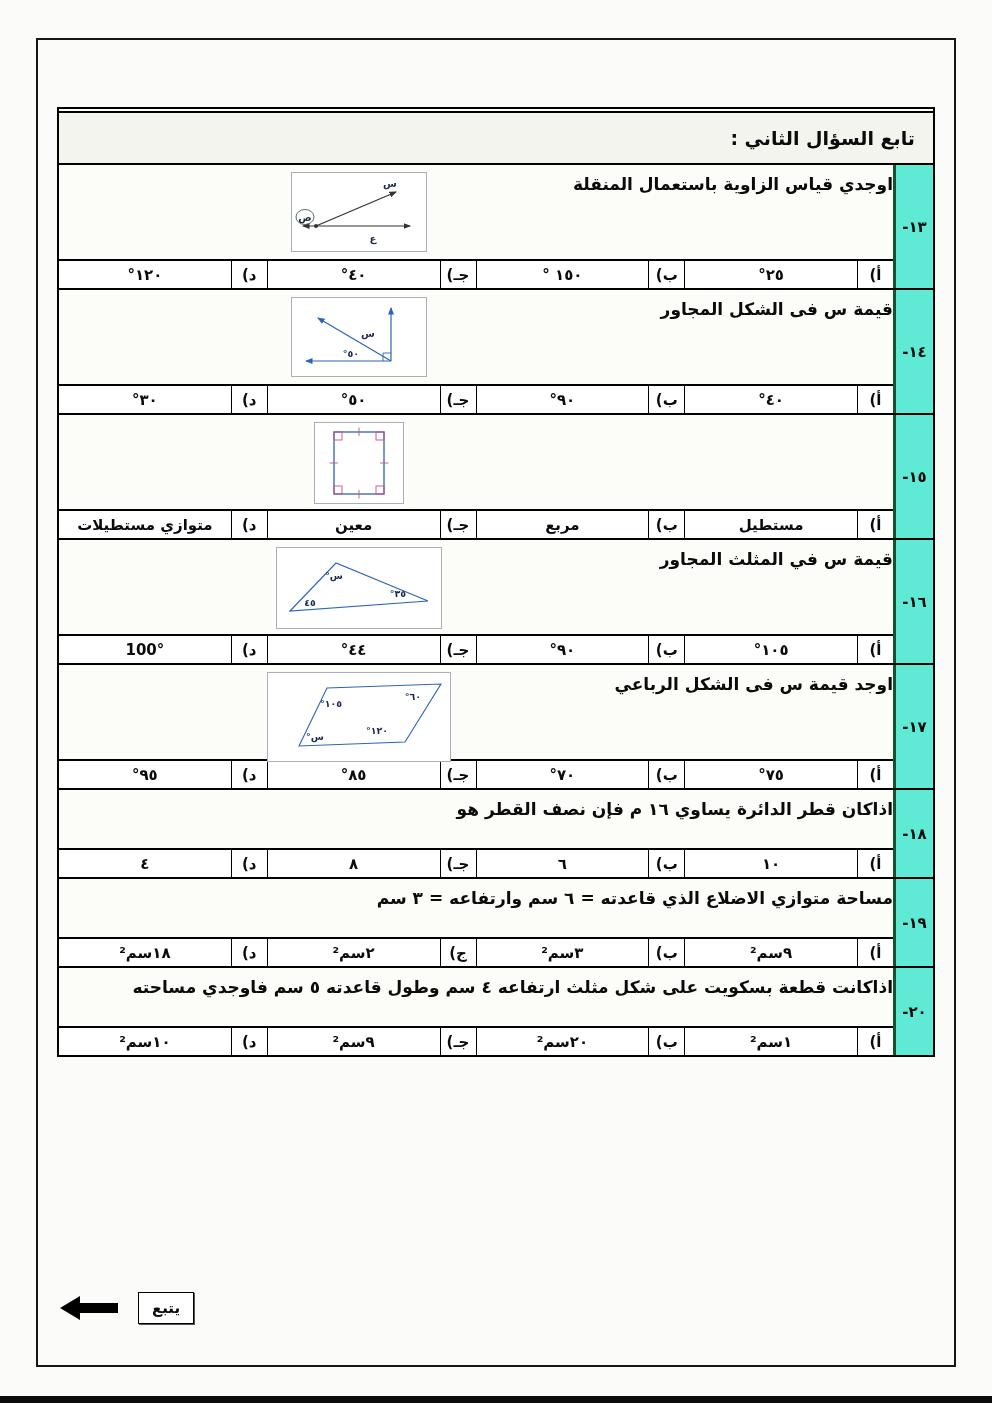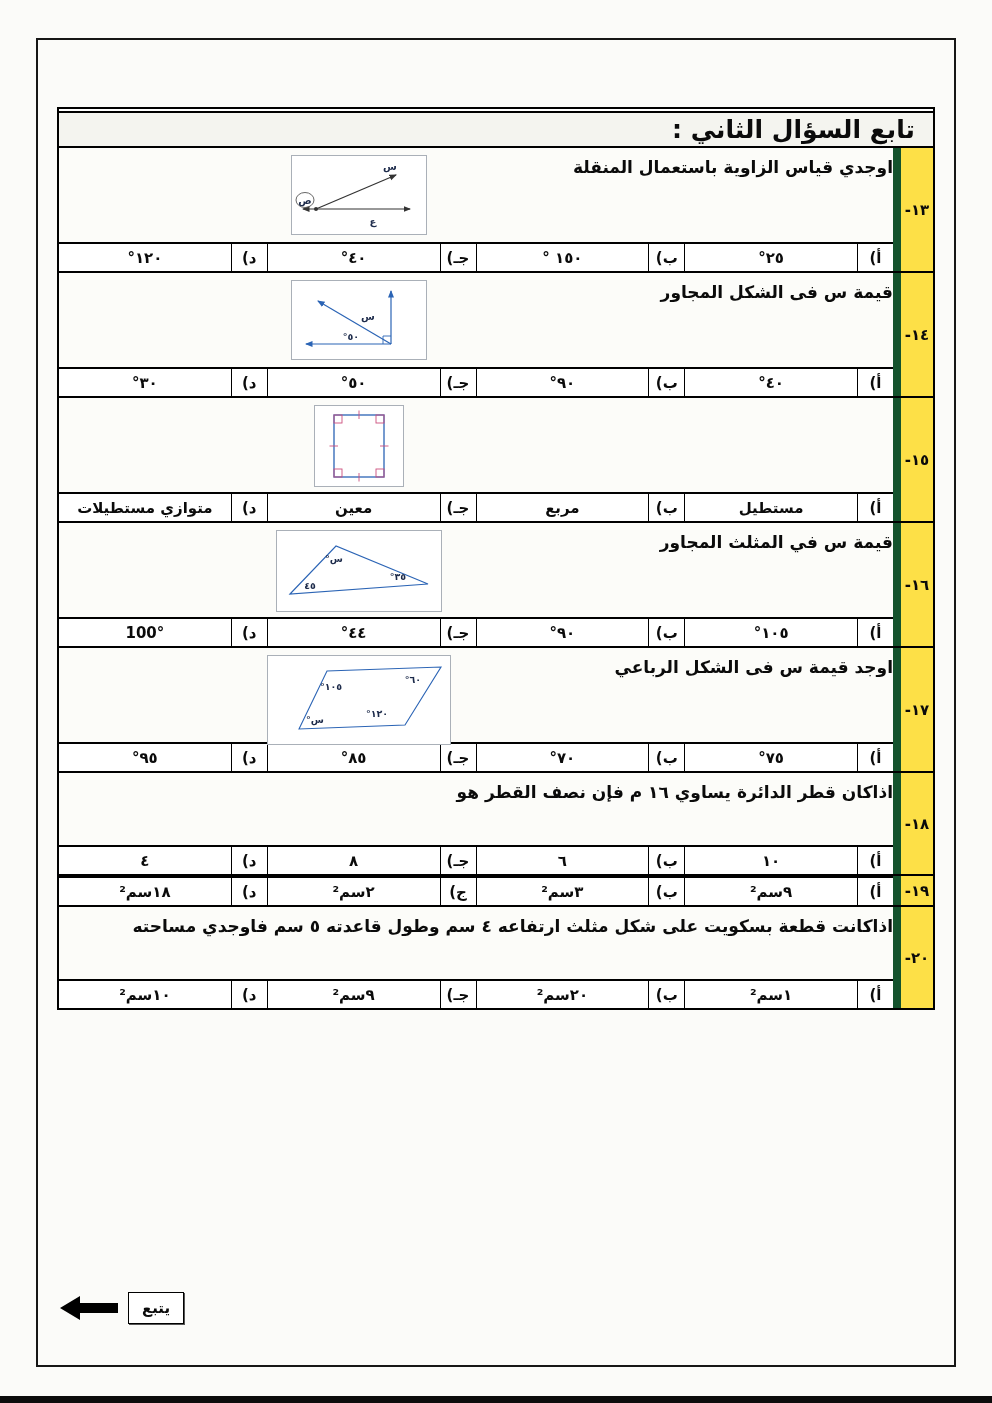--- a/index.html
+++ b/index.html
@@ -2,35 +2,35 @@
 <html lang="ar"><head>
 <meta charset="utf-8">
 <style>
   *{box-sizing:border-box;margin:0;padding:0}
   html,body{width:992px;height:1403px}
   body{background:#e9e9e7;font-family:"DejaVu Sans",sans-serif}
   .page{position:relative;width:992px;height:1403px;background:#fbfbf9;direction:rtl;color:#0b0b0b;overflow:hidden}
   .frame{position:absolute;left:36px;right:36px;top:38px;bottom:36px;border:2px solid #161616;pointer-events:none}
   .exam{position:absolute;right:57px;left:57px;top:107px;border:2px solid #000;background:#fff}
   .rule{height:4px;border-bottom:2px solid #000}
-  .exam-header{height:35px;display:flex;align-items:center;padding:0 18px;font-size:25px;font-weight:bold;border-bottom:2px solid #000;background:#f4f4ef}
+  .exam-header{height:52px;display:flex;align-items:center;padding:0 18px;font-size:19px;font-weight:bold;border-bottom:2px solid #000;background:#f4f4ef}
   .q{display:flex;border-bottom:2px solid #000}
   .q:last-child{border-bottom:none}
-  .q-num{flex:0 0 40px;display:flex;align-items:center;justify-content:center;font-size:15px;font-weight:bold;border-left:8px solid #14532d;background:#fde047}
+  .q-num{flex:0 0 40px;display:flex;align-items:center;justify-content:center;font-size:15px;font-weight:bold;border-left:3px solid #14532d;background:#5eead4}
   .q-main{flex:1;display:flex;flex-direction:column;min-width:0}
-  .q-body{position:relative;height:72px;background:#fcfcf9}
+  .q-body{position:relative;height:58px;background:#fcfcf9}
   .q-body.has-diagram{height:94px}
   .q-text{padding:8px 0 0 8px;font-size:17px;font-weight:bold;text-align:right;line-height:1.4}
   .q-diagram{position:absolute;top:7px;left:300px;transform:translateX(-50%);background:#fff;border:1px solid #aab0b8;line-height:0;padding:1px}
   .q-options{display:flex;height:29px;border-top:2px solid #000;background:#fff}
   .opt{flex:1 1 0;display:flex;min-width:0}
   .opt + .opt{border-right:1.5px solid #000}
   .opt-label{flex:0 0 36px;display:flex;align-items:center;justify-content:center;font-size:15px;font-weight:bold;border-left:1.5px solid #000}
   .opt-value{flex:1;display:flex;align-items:center;justify-content:center;font-size:15px;font-weight:bold;padding:0 8px;white-space:nowrap;overflow:hidden}
-  .footer{position:absolute;left:60px;top:1292px;display:flex;direction:ltr;align-items:center;gap:10px}
+  .footer{position:absolute;left:60px;top:1292px;display:flex;direction:ltr;align-items:center;gap:20px}
   .continue-box{display:inline-flex;align-items:center;justify-content:center;border:1.6px solid #000;padding:6px 13px;font-size:15px;font-weight:bold;background:#fff;box-shadow:1px 1px 0 #555}
   .bottom-bar{position:absolute;left:0;right:0;bottom:0;height:7px;background:#0c0c0c}
   svg{display:block}
   svg text{font-family:"DejaVu Sans",sans-serif}
 </style>
 </head>
 <body>
 
 <div class="page">
   <div class="frame"></div>
@@ -260,20 +260,24 @@
                 <div class="opt-label">د)</div>
                 <div class="opt-value">٤</div>
               </div>
             </div>
     </div>
   </div>
 
   <div class="q">
     <div class="q-num" dir="ltr">-١٩</div>
     <div class="q-main">
+      <div class="q-body">
+        <div class="q-text">مساحة متوازي الاضلاع الذي قاعدته = ٦ سم  وارتفاعه = ٣ سم</div>
+
+      </div>
       <div class="q-options">
               <div class="opt">
                 <div class="opt-label">أ)</div>
                 <div class="opt-value">٩سم²</div>
               </div>
               <div class="opt">
                 <div class="opt-label">ب)</div>
                 <div class="opt-value">٣سم²</div>
               </div>
               <div class="opt">

